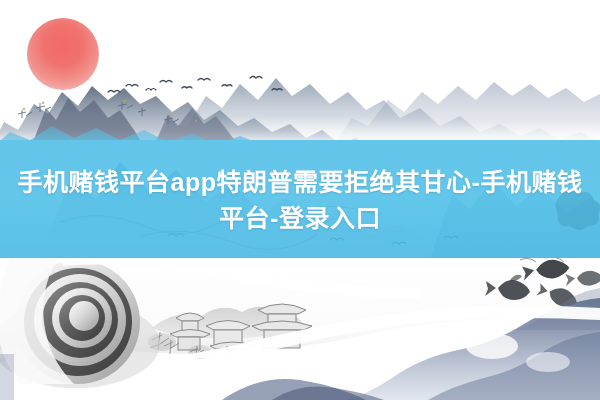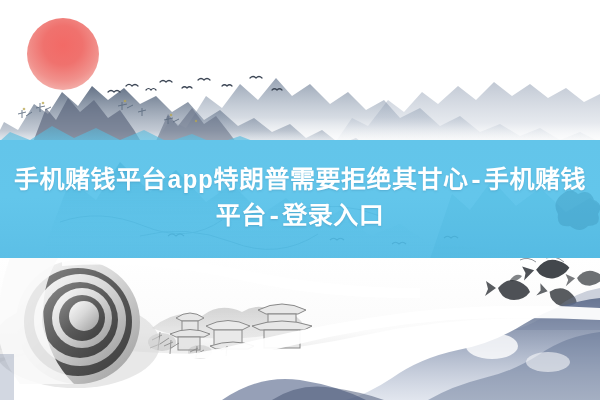--- a/index.html
+++ b/index.html
@@ -63,21 +63,20 @@
 
   .title-wrap {
     position: absolute;
     left: 0; top: 140px;
     width: 600px; height: 119px;
     display: flex;
     align-items: center;
     justify-content: center;
     padding: 0 8px;
     box-sizing: border-box;
-    font-family: Liberation Mono, monospace;
   }
   .title {
     color: #ffffff;
     font-size: 25px;
     line-height: 36px;
     font-weight: bold;
     text-align: center;
     letter-spacing: .5px;
     text-shadow: 0 1px 2px rgba(60,130,165,.35);
     max-width: 580px;

